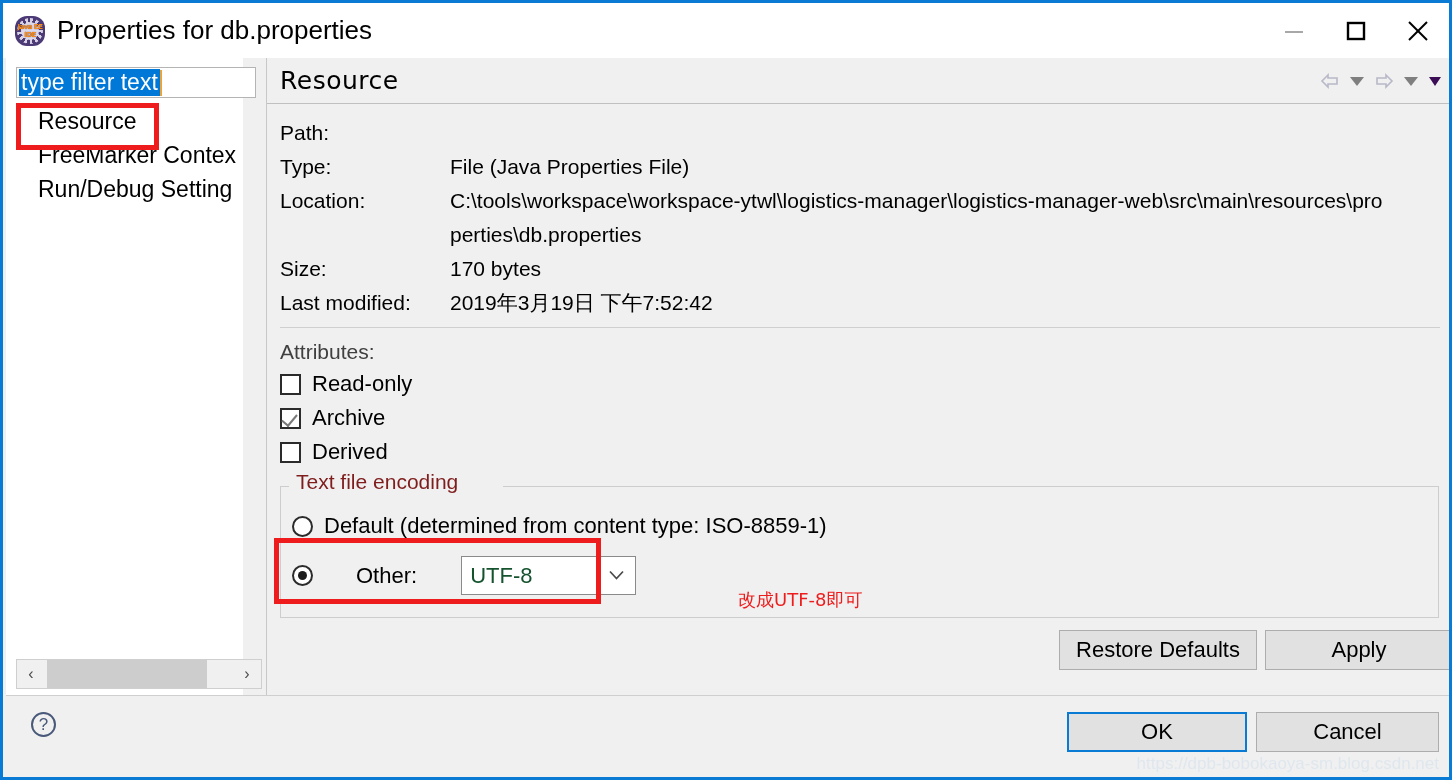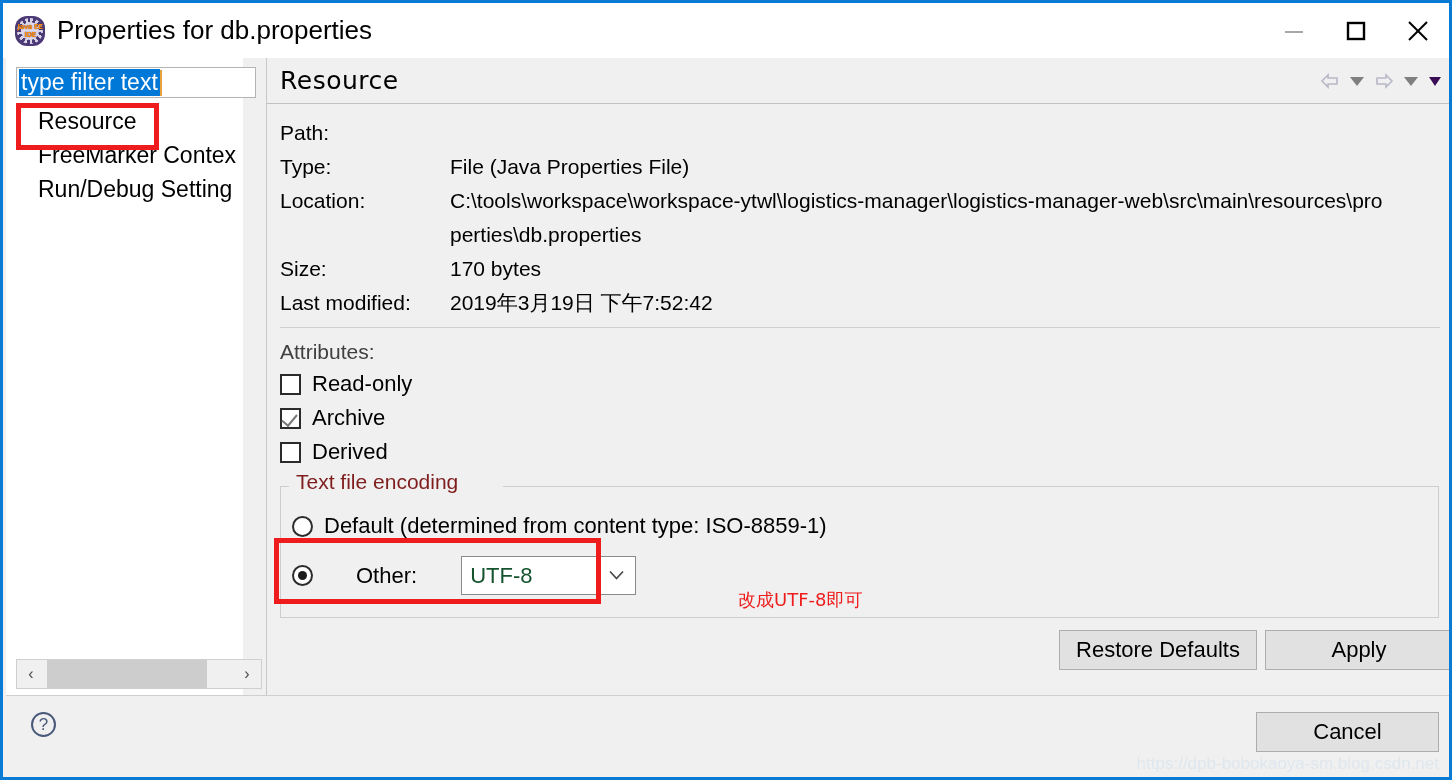--- a/index.html
+++ b/index.html
@@ -481,18 +481,19 @@
     </div>
   </div>
 
   <div class="ann-box" id="ann-resource"></div>
   <div class="ann-box" id="ann-other"></div>
   <div id="ann-note">改成UTF-8即可</div>
 
   <div id="bottom-bar">
     <div id="help-icon">?</div>
     <div id="ok-cancel">
+      <div class="btn" id="btn-ok">OK</div>
       <div class="btn" id="btn-cancel">Cancel</div>
     </div>
   </div>
 
   <div id="watermark">https://dpb-bobokaoya-sm.blog.csdn.net</div>
 </div>
 
 </body></html>

